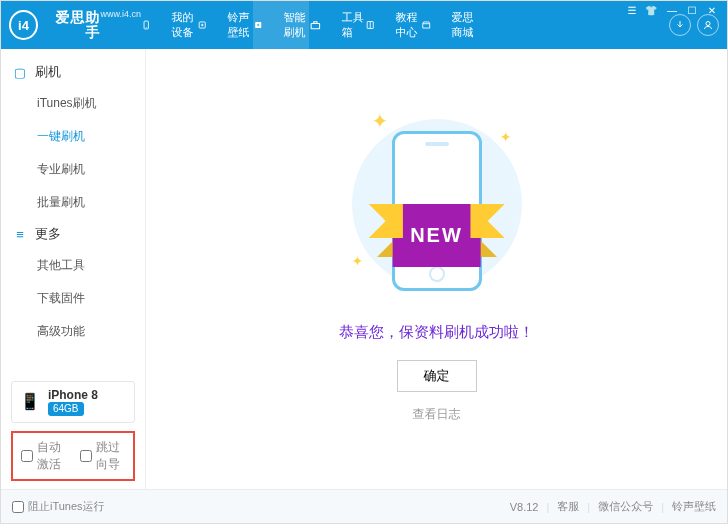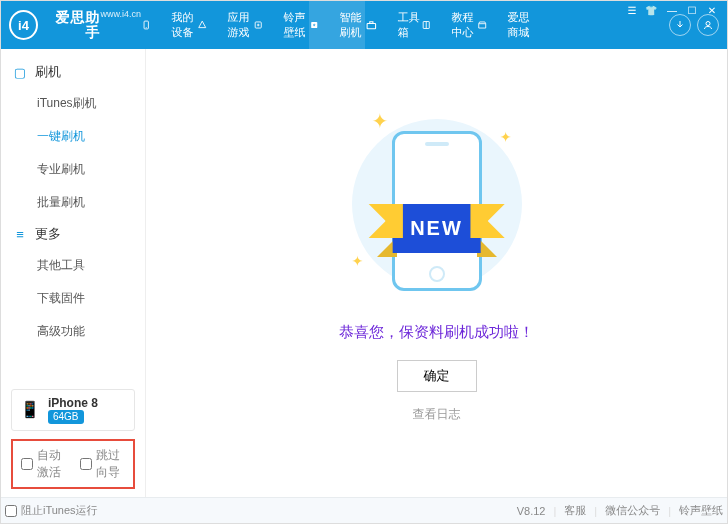--- a/index.html
+++ b/index.html
@@ -49,34 +49,34 @@
     .illustration { width: 210px; height: 190px; position: relative; margin-bottom: 24px; }
     .bg-circle { position: absolute; top: 10px; left: 50%; transform: translateX(-50%); width: 170px; height: 170px; border-radius: 50%; background: #eaf6fd; }
     .sparkle { position: absolute; color: #ffd24d; }
     .sp1 { top: 0; left: 40px; font-size: 20px; }
     .sp2 { top: 20px; right: 30px; font-size: 14px; }
     .sp3 { bottom: 30px; left: 20px; font-size: 14px; }
     .phone { position: absolute; top: 22px; left: 50%; transform: translateX(-50%); width: 90px; height: 160px; border-radius: 12px; background: #fff; border: 3px solid #6fc6ef; }
     .phone::before { content: ""; position: absolute; top: 8px; left: 50%; transform: translateX(-50%); width: 24px; height: 4px; background: #cfeaf8; border-radius: 2px; }
     .phone::after { content: ""; position: absolute; bottom: 6px; left: 50%; transform: translateX(-50%); width: 12px; height: 12px; border: 2px solid #cfeaf8; border-radius: 50%; }
     .phone .screen { position: absolute; top: 20px; left: 8px; right: 8px; bottom: 24px; background: #ffffff; border-radius: 2px; }
-    .ribbon { position: absolute; top: 95px; left: 50%; transform: translateX(-50%); background: #1d4ed8; color: #fff; font-weight: bold; font-size: 20px; letter-spacing: 2px; padding: 13px 18px; text-align: right; }
+    .ribbon { position: absolute; top: 95px; left: 50%; transform: translateX(-50%); background: #a21caf; color: #fff; font-weight: bold; font-size: 20px; letter-spacing: 2px; padding: 20px 18px; text-align: right; }
     .ribbon::before, .ribbon::after { content: ""; position: absolute; top: 0; width: 0; height: 0; border: 17px solid #ffcc33; }
     .ribbon::before { left: -24px; border-left-color: transparent; }
     .ribbon::after { right: -24px; border-right-color: transparent; }
     .ribbon-tails { position: absolute; top: 128px; left: 50%; transform: translateX(-50%); width: 140px; height: 20px; }
     .ribbon-tails::before, .ribbon-tails::after { content: ""; position: absolute; top: 0; width: 0; height: 0; border: 10px solid #e6b82e; }
     .ribbon-tails::before { left: 10px; border-top-color: transparent; border-left-color: transparent; }
     .ribbon-tails::after { right: 10px; border-top-color: transparent; border-right-color: transparent; }
     .success-text { font-size: 15px; color: #6d28d9; margin-bottom: 18px; }
     .confirm-btn { border: 1px solid #ccc; background: #fff; padding: 6px 26px; cursor: pointer; margin-bottom: 14px; font-size: 13px; }
     .log-link { color: #999; font-size: 12px; cursor: pointer; }
     
     
-    .footer { height: 26px; background: #f6f9fc; border-top: 1px solid #e8ecef; display: flex; align-items: center; justify-content: space-between; padding: 0 4px; color: #888; font-size: 11px; }
+    .footer { height: 34px; background: #f6f9fc; border-top: 1px solid #e8ecef; display: flex; align-items: center; justify-content: space-between; padding: 0 11px; color: #888; font-size: 11px; }
     .footer .fl { display: flex; align-items: center; gap: 4px; }
     .footer .fr { display: flex; align-items: center; gap: 8px; }
     .footer .sep { color: #ddd; }
   </style>
 </head>
 <body>
 
 <div class="app">
   <div class="header">
     <div class="win-btns">
@@ -93,26 +93,20 @@
         <span class="url">www.i4.cn</span>
       </div>
     </div>
     <div class="tabs">
       <div class="tab">
         <svg class="ticon" viewBox="0 0 24 24" fill="none" stroke="#fff" stroke-width="2">
             <rect x="7" y="3" width="10" height="18" rx="2"></rect>
             <line x1="11" y1="18" x2="13" y2="18"></line>
           </svg>
         <span>我的设备</span>
-      </div>
-      <div class="tab">
-        <svg class="ticon" viewBox="0 0 24 24" fill="none" stroke="#fff" stroke-width="2">
-            <path d="M12 3 L4 18 L20 18 Z"></path>
-          </svg>
-        <span>应用游戏</span>
       </div>
       <div class="tab">
         <svg class="ticon" viewBox="0 0 24 24" fill="none" stroke="#fff" stroke-width="2">
             <rect x="5" y="5" width="14" height="14" rx="2"></rect>
             <path d="M12 9 L12 15 M9 12 L15 12"></path>
           </svg>
         <span>铃声壁纸</span>
       </div>
       <div class="tab active">
         <svg class="ticon" viewBox="0 0 24 24" fill="#fff">

